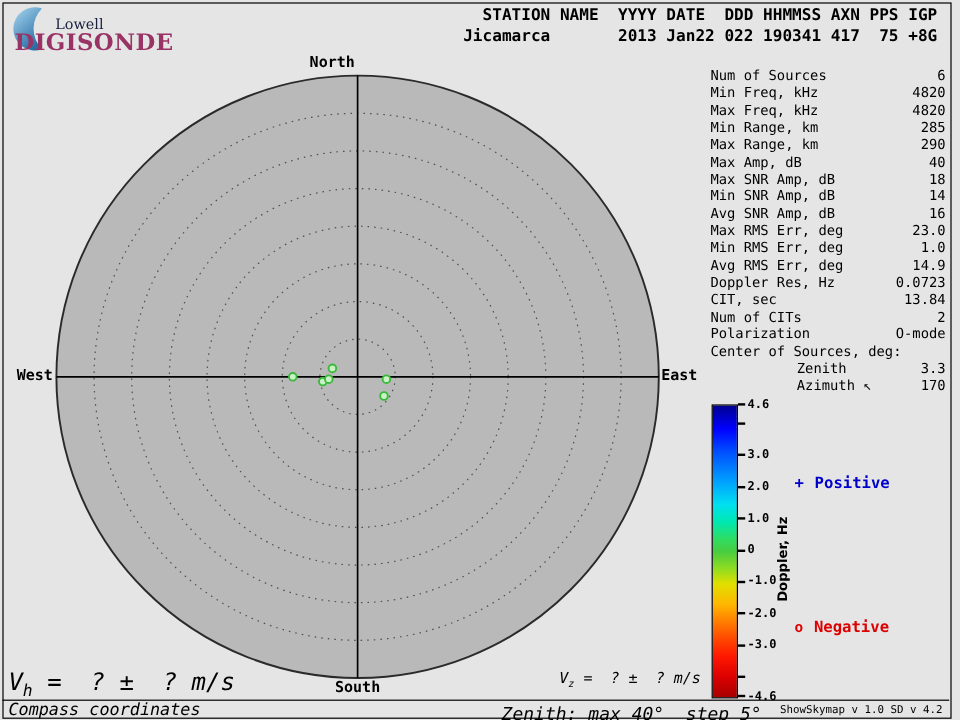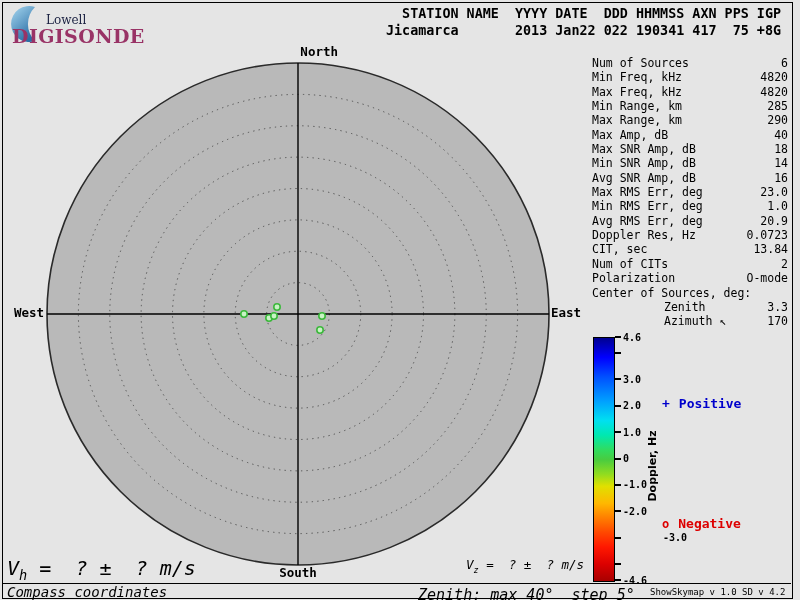--- a/index.html
+++ b/index.html
@@ -8,21 +8,21 @@
   .abs{position:absolute;}
   #frame{left:2px;top:2px;width:789px;height:595px;border:1px solid #000;}
   
   #logo-lowell{left:46px;top:13px;font-family:"DejaVu Serif",serif;font-size:12px;color:#1a2040;}
   #logo-digisonde{left:12px;top:25px;font-family:"DejaVu Serif",serif;font-size:19px;font-weight:bold;
                   color:#993366;letter-spacing:.4px;}
   
   #header-block{left:386px;top:6px;font-size:13.4px;font-weight:bold;line-height:16.5px;white-space:pre;}
   
   .compass{font-size:12.5px;font-weight:bold;}
-  #lbl-north{left:258px;top:44px;width:80px;text-align:right;}
+  #lbl-north{left:258px;top:44px;width:80px;text-align:left;}
   #lbl-south{left:258px;top:565px;width:80px;text-align:center;}
   #lbl-west{left:2px;top:305px;width:42px;text-align:right;}
   #lbl-east{left:551px;top:305px;}
   
   #skymap-svg{left:0;top:0;}
   .disk{fill:#b9b9b9;stroke:#2a2a2a;stroke-width:1.6;}
   .zen-ring{fill:none;stroke:#505050;stroke-width:1;stroke-dasharray:1.3 4.2;}
   .axis{stroke:#000;stroke-width:1.4;}
   .source-dot{fill:#c9f2c5;stroke:#3cb83c;stroke-width:1.6;}
   
@@ -110,21 +110,21 @@
       <div class="stat-row"><span>Min Freq, kHz</span><span>4820</span></div>
       <div class="stat-row"><span>Max Freq, kHz</span><span>4820</span></div>
       <div class="stat-row"><span>Min Range, km</span><span>285</span></div>
       <div class="stat-row"><span>Max Range, km</span><span>290</span></div>
       <div class="stat-row"><span>Max Amp, dB</span><span>40</span></div>
       <div class="stat-row"><span>Max SNR Amp, dB</span><span>18</span></div>
       <div class="stat-row"><span>Min SNR Amp, dB</span><span>14</span></div>
       <div class="stat-row"><span>Avg SNR Amp, dB</span><span>16</span></div>
       <div class="stat-row"><span>Max RMS Err, deg</span><span>23.0</span></div>
       <div class="stat-row"><span>Min RMS Err, deg</span><span>1.0</span></div>
-      <div class="stat-row"><span>Avg RMS Err, deg</span><span>20.9</span></div>
+      <div class="stat-row"><span>Avg RMS Err, deg</span><span>14.9</span></div>
       <div class="stat-row"><span>Doppler Res, Hz</span><span>0.0723</span></div>
       <div class="stat-row"><span>CIT, sec</span><span>13.84</span></div>
       <div class="stat-row"><span>Num of CITs</span><span>2</span></div>
       <div class="stat-row"><span>Polarization</span><span>O-mode</span></div>
       <div class="stat-row"><span>Center of Sources, deg:</span><span></span></div>
       <div class="stat-row indent"><span>Zenith</span><span>3.3</span></div>
       <div class="stat-row indent"><span>Azimuth ↖</span><span>170</span></div>
     </div>
 
   <div class="abs" id="colorbar"></div>
@@ -138,21 +138,21 @@
       <div class="cb-label" style="top: 399.174px;">2.0</div>
       <div class="cb-tick" style="top: 431.087px;"></div>
       <div class="cb-label" style="top: 425.587px;">1.0</div>
       <div class="cb-tick" style="top: 457.5px;"></div>
       <div class="cb-label" style="top: 452px;">0</div>
       <div class="cb-tick" style="top: 483.913px;"></div>
       <div class="cb-label" style="top: 478.413px;">-1.0</div>
       <div class="cb-tick" style="top: 510.326px;"></div>
       <div class="cb-label" style="top: 504.826px;">-2.0</div>
       <div class="cb-tick" style="top: 536.739px;"></div>
-      <div class="cb-label" style="top: 531.239px; margin-left: 40px;">-3.0</div>
+      <div class="cb-label" style="top: 531.239px;">-3.0</div>
       <div class="cb-tick" style="top: 563.152px;"></div>
       <div class="cb-tick" style="top: 579px;"></div>
       <div class="cb-label" style="top: 573.5px;">-4.6</div>
     </div>
   <div class="abs" id="colorbar-title">Doppler, Hz</div>
 
   <div class="abs legend" id="legend-positive">
     <span class="sym">+</span>
     <span>Positive</span>
   </div>

